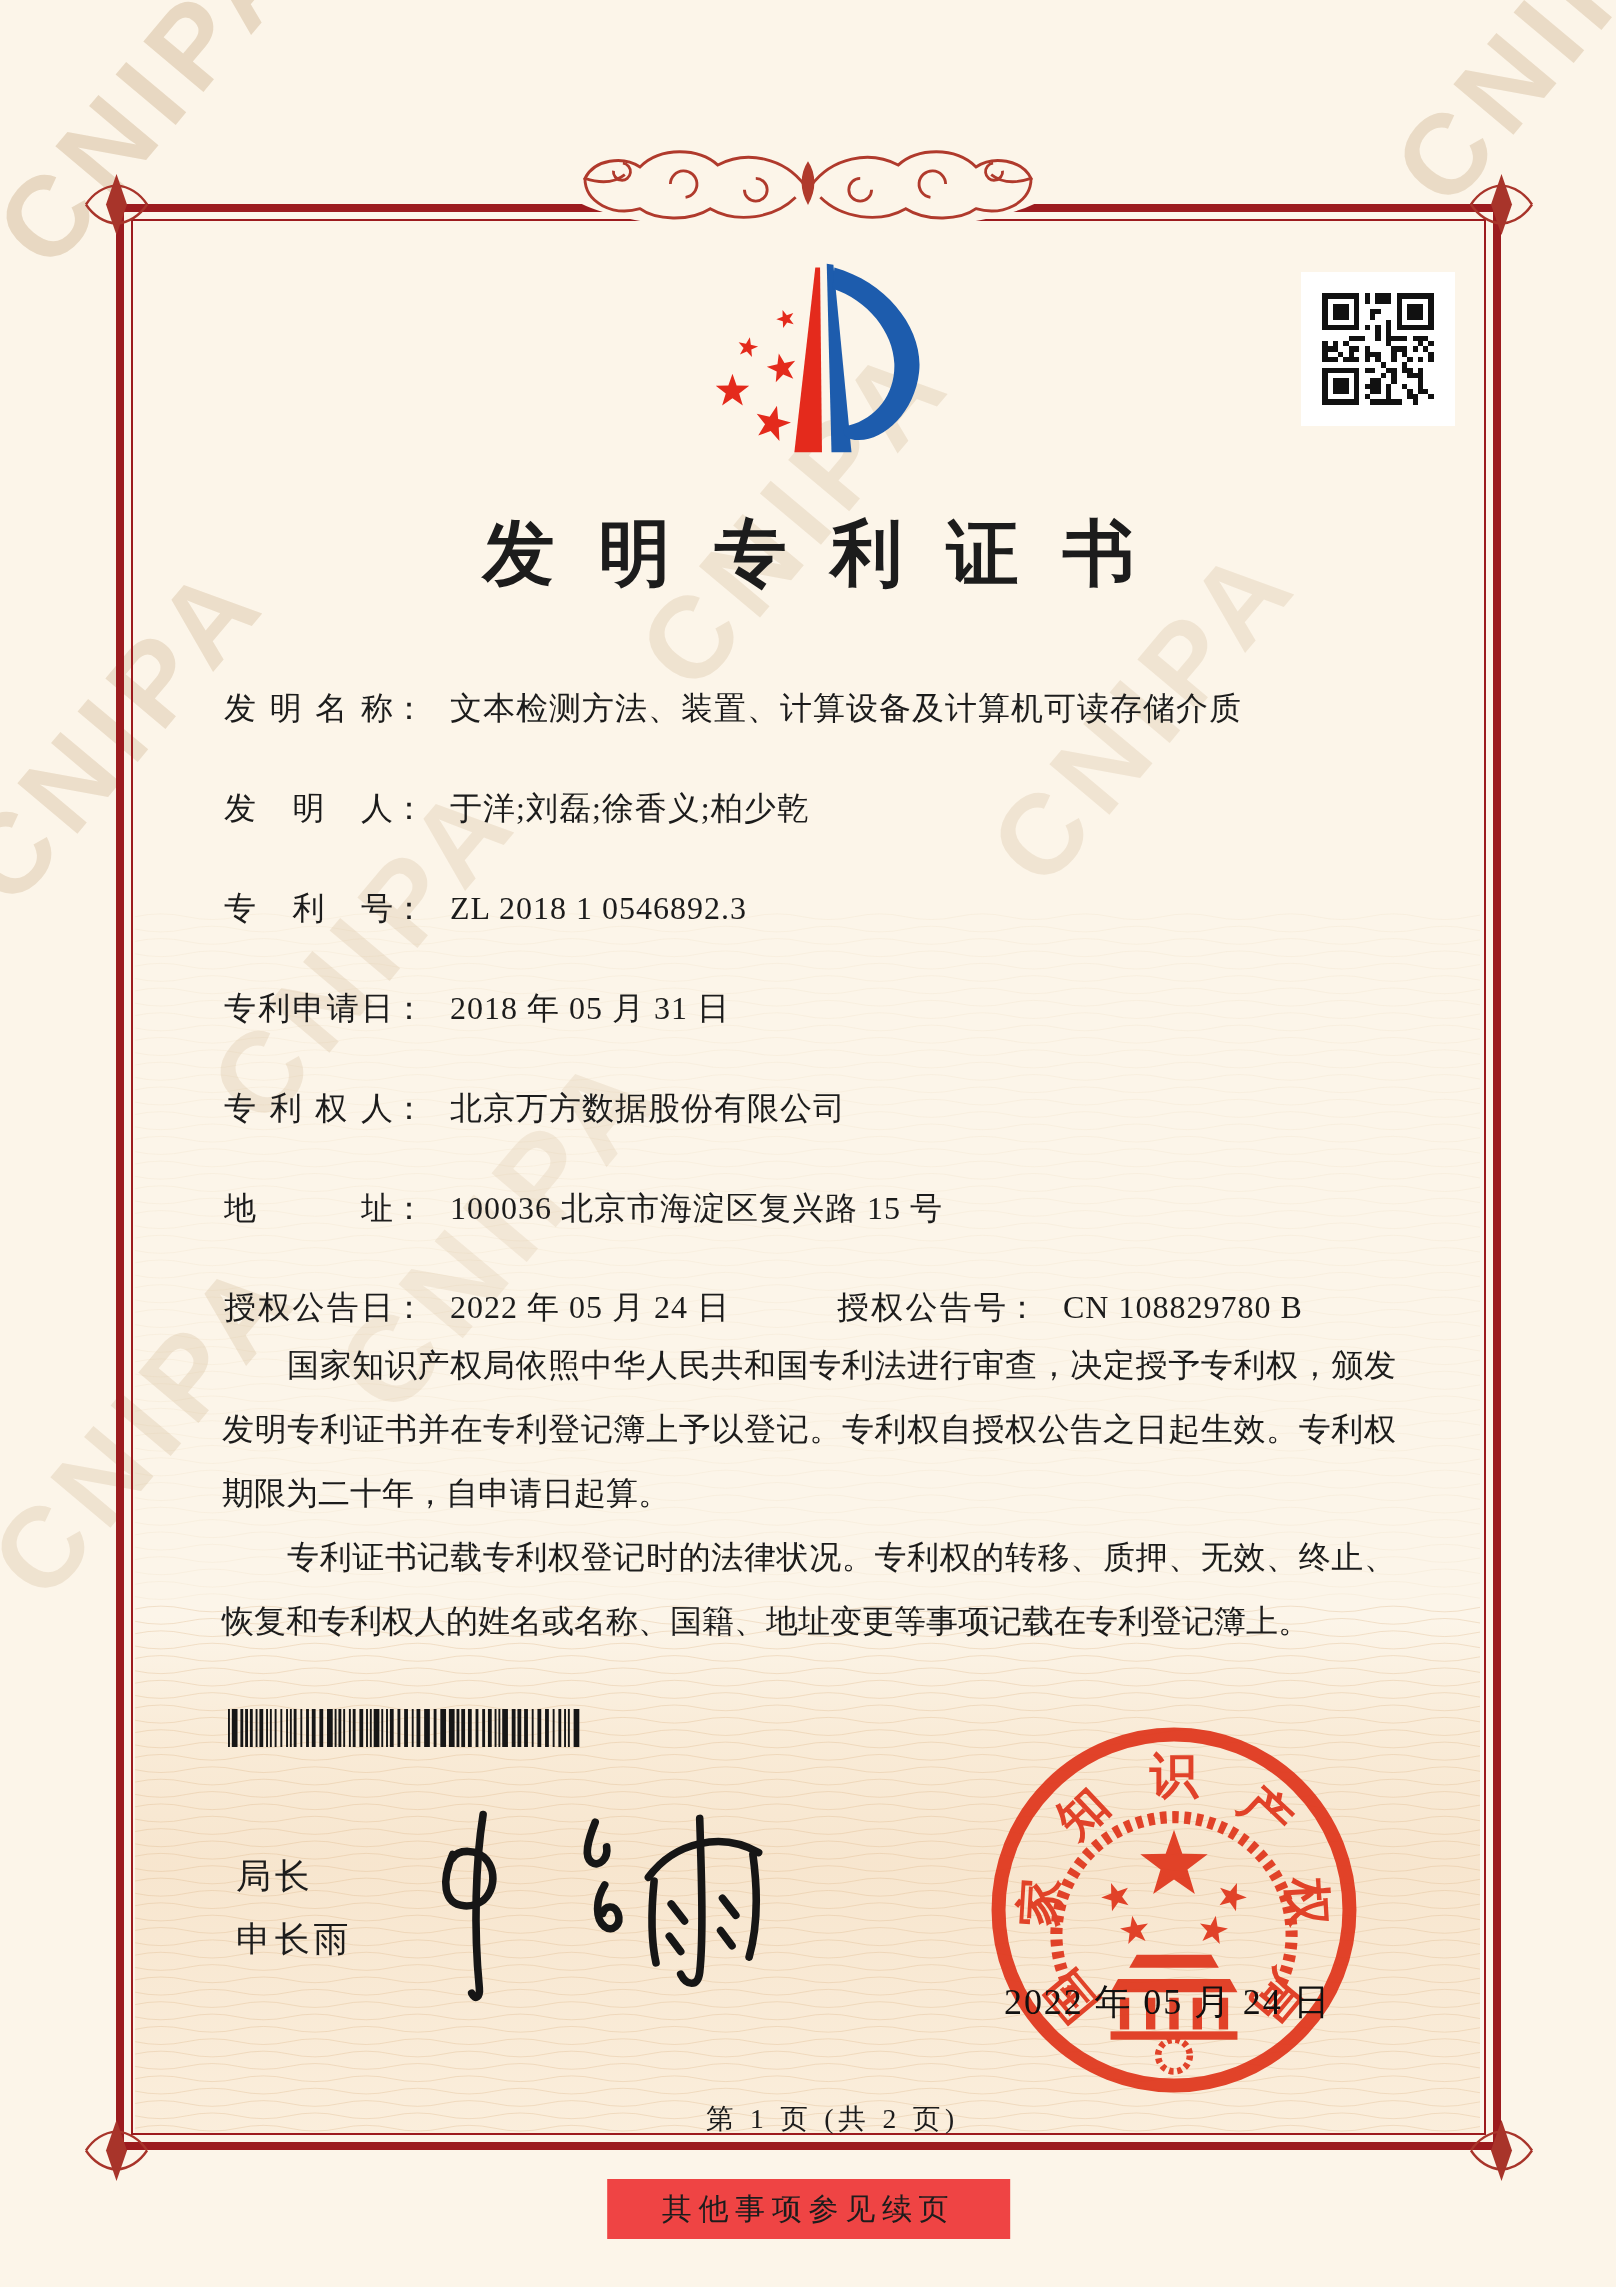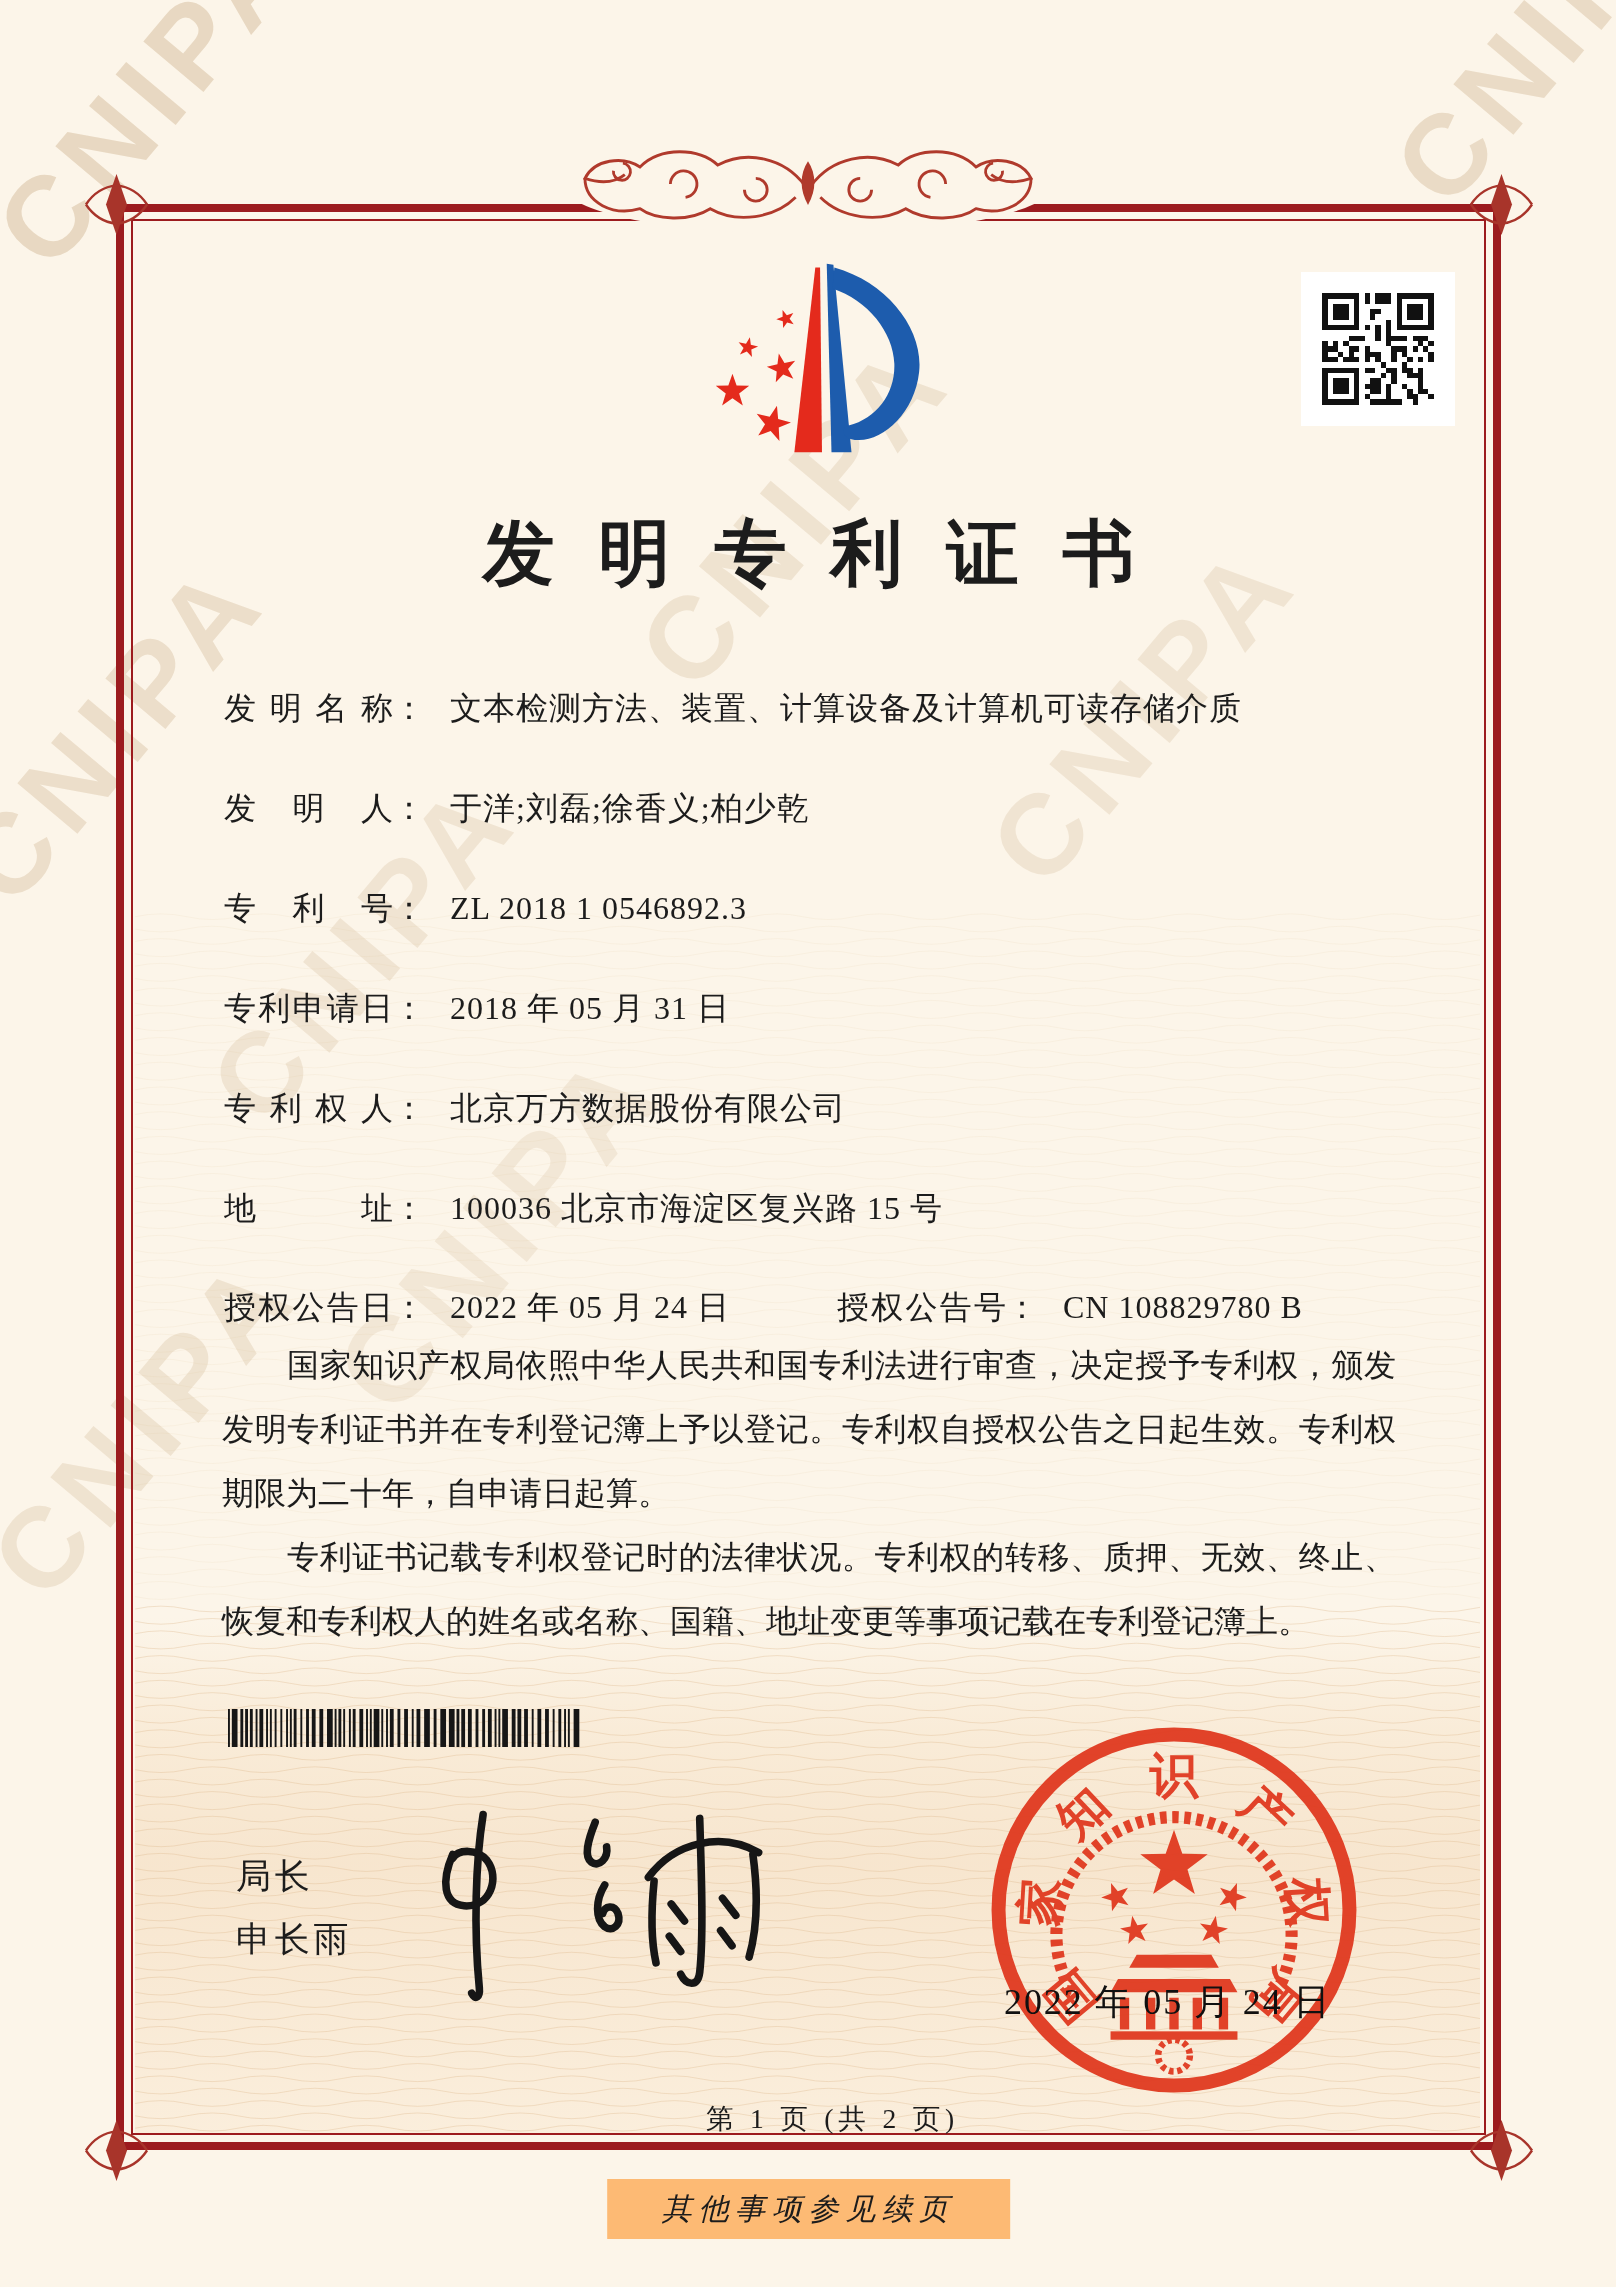--- a/index.html
+++ b/index.html
@@ -36,22 +36,22 @@
   .bodytext p{margin:0;text-indent:65px;}
   .barcode{position:absolute;left:228px;top:1709px;width:358px;height:38px;z-index:5;}
   .signer-title{position:absolute;left:236px;top:1853px;font-size:35px;z-index:5;
       font-family:"Liberation Sans","DejaVu Sans",sans-serif;font-weight:500;letter-spacing:3.8px;}
   .signer-name{position:absolute;left:236px;top:1916px;font-size:35px;z-index:5;
       font-family:"Liberation Sans","DejaVu Sans",sans-serif;font-weight:500;letter-spacing:3.8px;}
   .signature{position:absolute;left:409px;top:1786px;width:380px;height:233px;z-index:5;}
   .seal{position:absolute;left:978px;top:1714px;width:392px;height:392px;z-index:5;opacity:.95;}
   .seal-date{position:absolute;left:1004px;top:1978px;font-size:36px;letter-spacing:1.9px;color:#101010;z-index:6;font-weight:500;}
   .pageinfo{position:absolute;left:0;top:2100px;width:1617px;text-align:center;font-size:27.6px;letter-spacing:4.8px;z-index:5;padding-left:24px;}
-  .note{position:absolute;left:50%;transform:translateX(-50%);top:2179px;background:#fdba74;
-        padding:9.5px 55px;font-size:30px;letter-spacing:6.7px;z-index:5;white-space:nowrap;font-style:italic;}
+  .note{position:absolute;left:50%;transform:translateX(-50%);top:2179px;background:#ef4444;
+        padding:9.5px 55px;font-size:30px;letter-spacing:6.7px;z-index:5;white-space:nowrap;}
   svg text{font-family:"Liberation Serif","DejaVu Serif",serif;}
 </style>
 </head>
 <body>
 
 <div class="page">
 
   <span class="wm" style="left:-52px;top:28.5px;font-size:114px;opacity:.38;">CNIPA</span>
   <span class="wm" style="left:1346px;top:-33px;font-size:114px;opacity:.34;">CNIPA</span>
   <span class="wm" style="left:590px;top:447px;font-size:116px;opacity:.24;">CNIPA</span>

